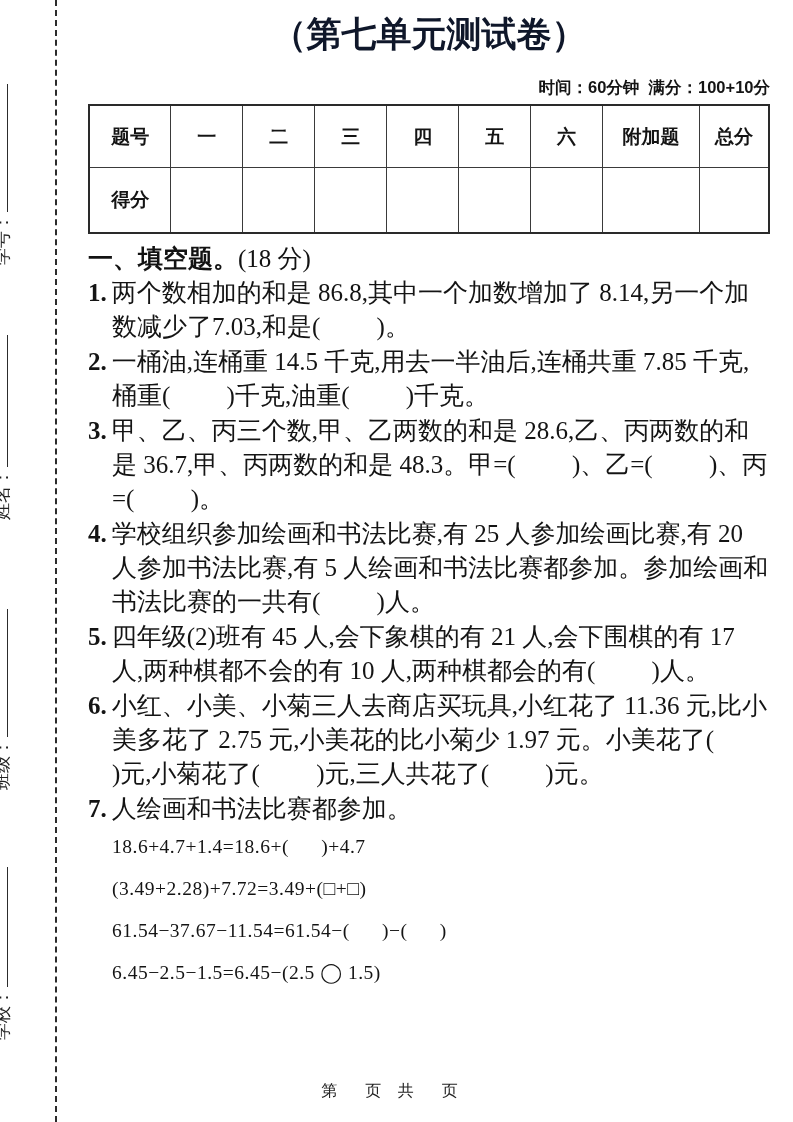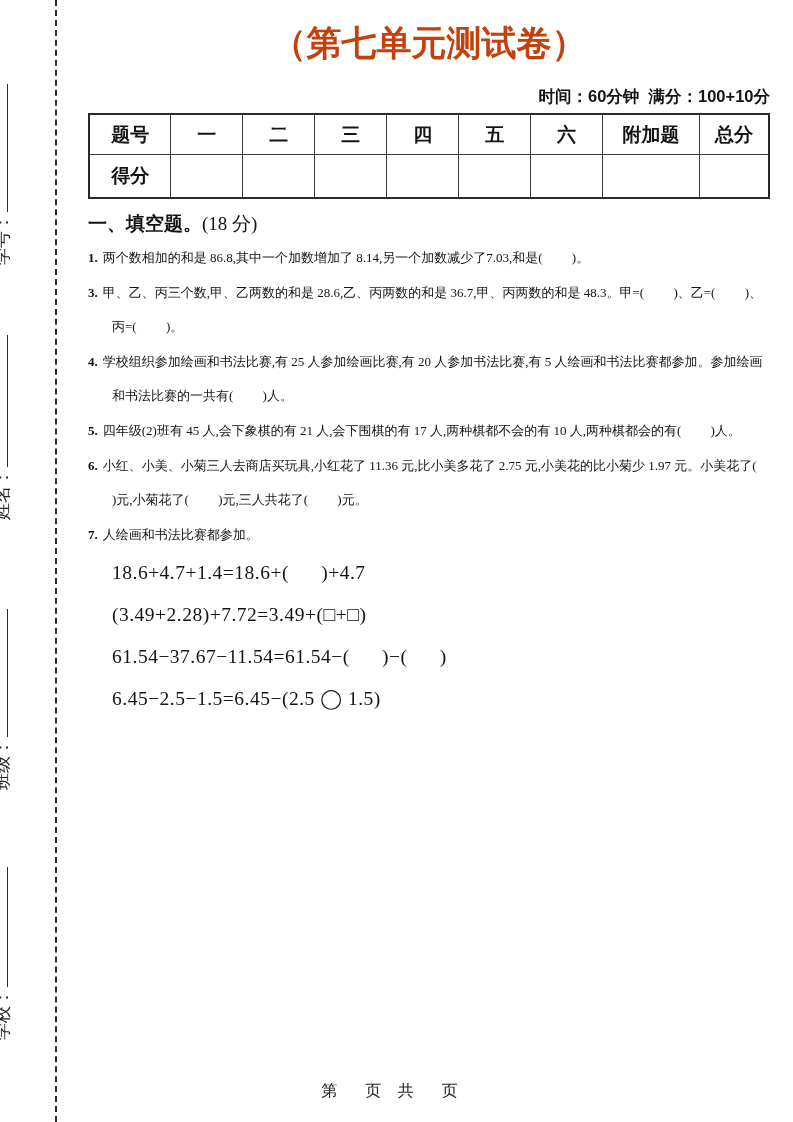--- a/index.html
+++ b/index.html
@@ -30,54 +30,54 @@
   #f-xuexiao{top:1018px} #f-xuexiao .u-line{width:120px}
 
   .content{position:absolute;left:88px;top:0;width:682px;}
 
   .title{
     margin-top:26px;text-align:center;
     font-family:"Liberation Sans","DejaVu Sans",sans-serif;
     font-weight:900;font-size:42px;line-height:52px;letter-spacing:1px;color:#0d0d0d;
   }
   .subtitle{
-    margin-top:21px;text-align:center;
+    margin-top:12px;text-align:center;
     font-family:"Liberation Sans","DejaVu Sans",sans-serif;
-    font-weight:900;font-size:35px;line-height:44px;color:#c2410c;
+    font-weight:900;font-size:35px;line-height:44px;color:#0f172a;
   }
   .meta{
     margin-top:20px;text-align:right;
     font-family:"Liberation Sans","DejaVu Sans",sans-serif;
     font-weight:700;font-size:16.5px;line-height:22px;white-space:pre;color:#141414;
   }
   table.score{
     margin-top:6px;width:100%;border-collapse:collapse;
     border:2px solid #2a2a2a;table-layout:fixed;
   }
   table.score td{
     border:1.5px solid #3a3a3a;text-align:center;vertical-align:middle;
-    font-size:19px;color:#141414;padding:1px;
+    font-size:19px;color:#141414;padding:12px;
   }
   table.score tr.r1 td{height:37px;}
   table.score tr.r2 td{height:40px;}
   td.hd{font-family:"Liberation Sans","DejaVu Sans",sans-serif;font-weight:700;}
   td.num{font-family:"Liberation Serif","DejaVu Serif",serif;font-weight:600;}
   col.c-first{width:12%}col.c-mid{width:10.55%}col.c-extra{width:14.2%}col.c-last{width:10.2%}
 
   .section-head{
-    margin-top:11px;font-size:19px;line-height:27px;color:#121212;
+    margin-top:11px;font-size:25px;line-height:27px;color:#121212;
   }
   .section-head .st{
     font-family:"Liberation Sans","DejaVu Sans",sans-serif;font-weight:800;
   }
   .section-head .pts{font-family:"Liberation Serif","DejaVu Serif",serif;}
 
   .questions{margin-top:4px;}
   .q{
-    font-size:13px;line-height:34px;color:#141414;
+    font-size:25px;line-height:34px;color:#141414;
     padding-left:24px;text-indent:-24px;white-space:pre-wrap;
     margin-top:1px;
   }
   .qnum{font-weight:bold;margin-right:5px;font-family:"Liberation Serif","DejaVu Serif",serif;}
   .eq{
     font-size:19.5px;line-height:42px;color:#141414;
     padding-left:24px;white-space:pre;letter-spacing:0.5px;
   }
   .footer{
     position:absolute;left:0;right:8px;bottom:20px;text-align:center;
@@ -137,20 +137,21 @@
     </tr>
   </tbody>
     </table>
 
   <div class="section-head">
     <span class="st">一、填空题。</span><span class="pts">(18 分)</span>
   </div>
 
   <div class="questions">
     <div class="q"><span class="qnum">1.</span><span>两个数相加的和是 86.8,其中一个加数增加了 8.14,另一个加数减少了7.03,和是(         )。</span></div>
+    <div class="q"><span class="qnum">2.</span><span>一桶油,连桶重 14.5 千克,用去一半油后,连桶共重 7.85 千克,桶重(         )千克,油重(         )千克。</span></div>
     <div class="q"><span class="qnum">3.</span><span>甲、乙、丙三个数,甲、乙两数的和是 28.6,乙、丙两数的和是 36.7,甲、丙两数的和是 48.3。甲=(         )、乙=(         )、丙=(         )。</span></div>
     <div class="q"><span class="qnum">4.</span><span>学校组织参加绘画和书法比赛,有 25 人参加绘画比赛,有 20 人参加书法比赛,有 5 人绘画和书法比赛都参加。参加绘画和书法比赛的一共有(         )人。</span></div>
     <div class="q"><span class="qnum">5.</span><span>四年级(2)班有 45 人,会下象棋的有 21 人,会下围棋的有 17 人,两种棋都不会的有 10 人,两种棋都会的有(         )人。</span></div>
     <div class="q"><span class="qnum">6.</span><span>小红、小美、小菊三人去商店买玩具,小红花了 11.36 元,比小美多花了 2.75 元,小美花的比小菊少 1.97 元。小美花了(         )元,小菊花了(         )元,三人共花了(         )元。</span></div>
     <div class="q"><span class="qnum">7.</span><span>人绘画和书法比赛都参加。</span></div>
     <div class="eq">18.6+4.7+1.4=18.6+(      )+4.7</div>
     <div class="eq">(3.49+2.28)+7.72=3.49+(□+□)</div>
     <div class="eq">61.54−37.67−11.54=61.54−(      )−(      )</div>
     <div class="eq">6.45−2.5−1.5=6.45−(2.5 ◯ 1.5)</div>
   </div>

